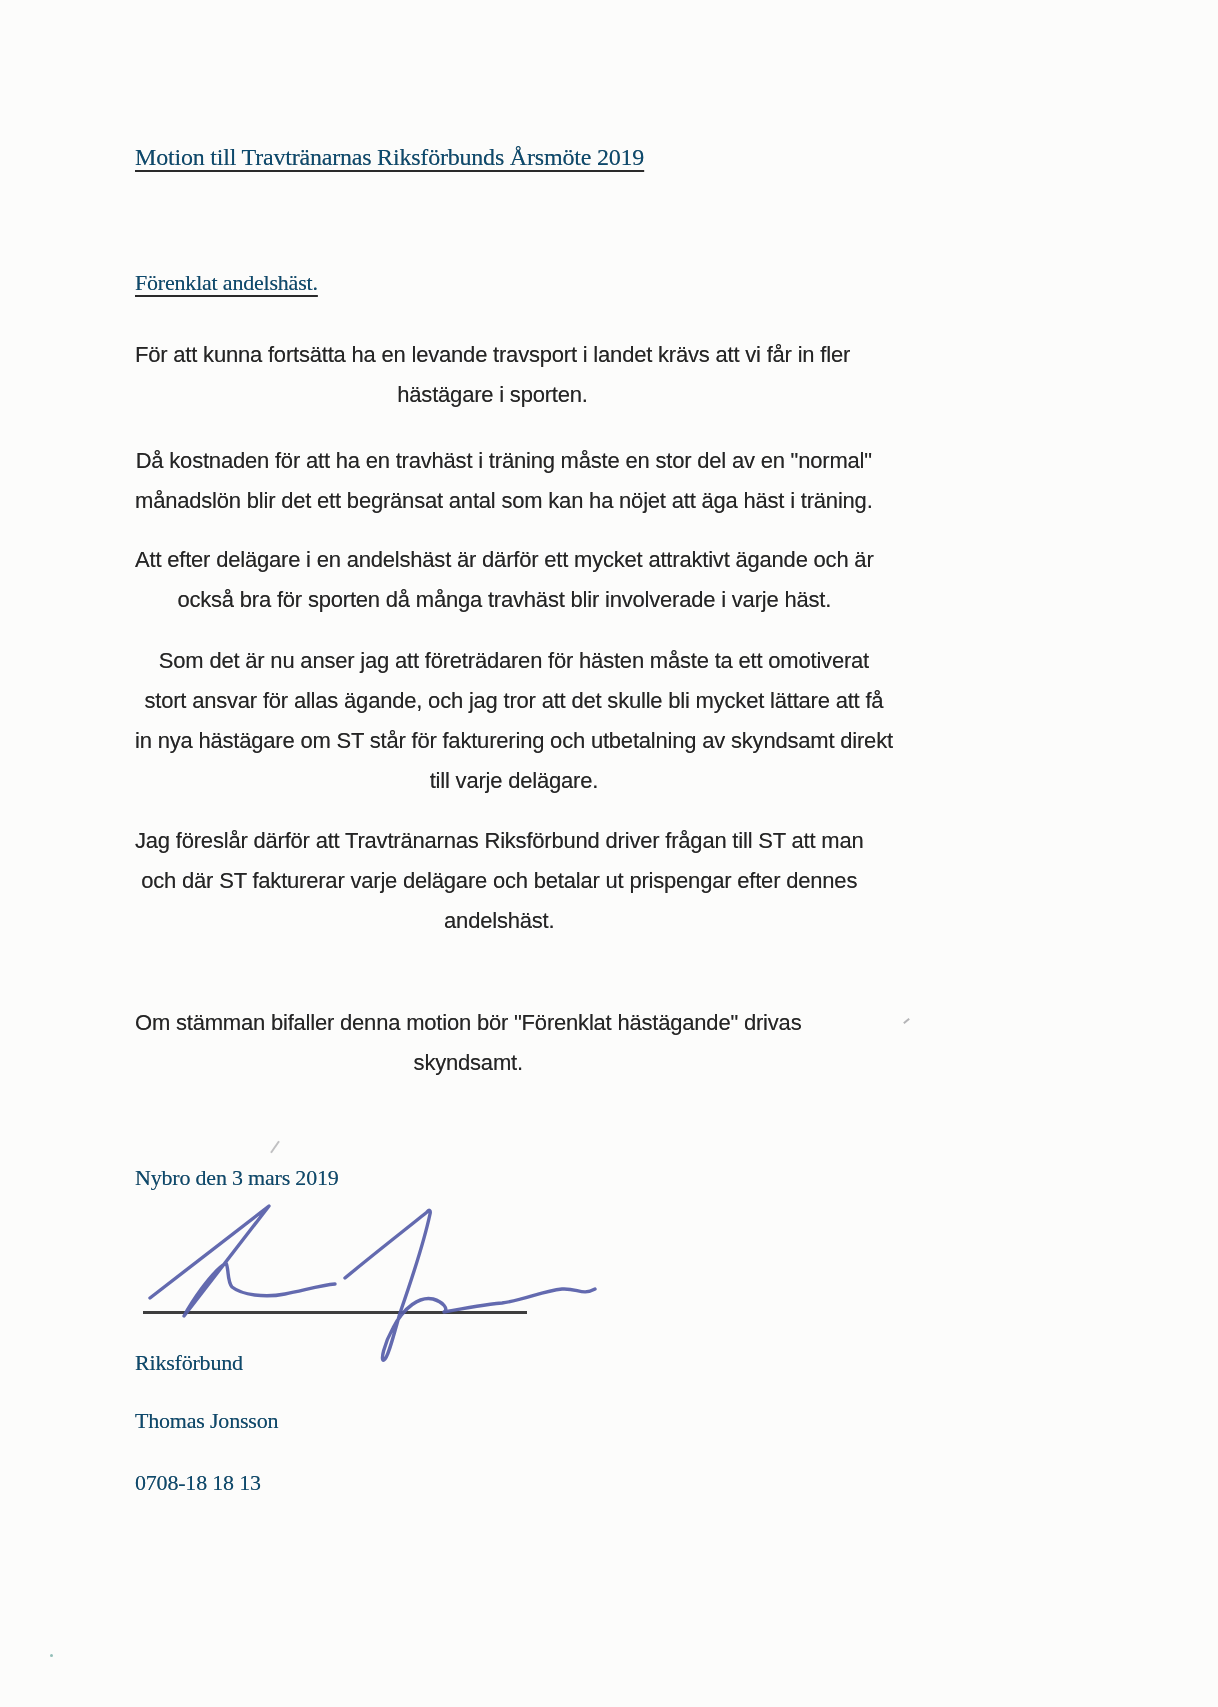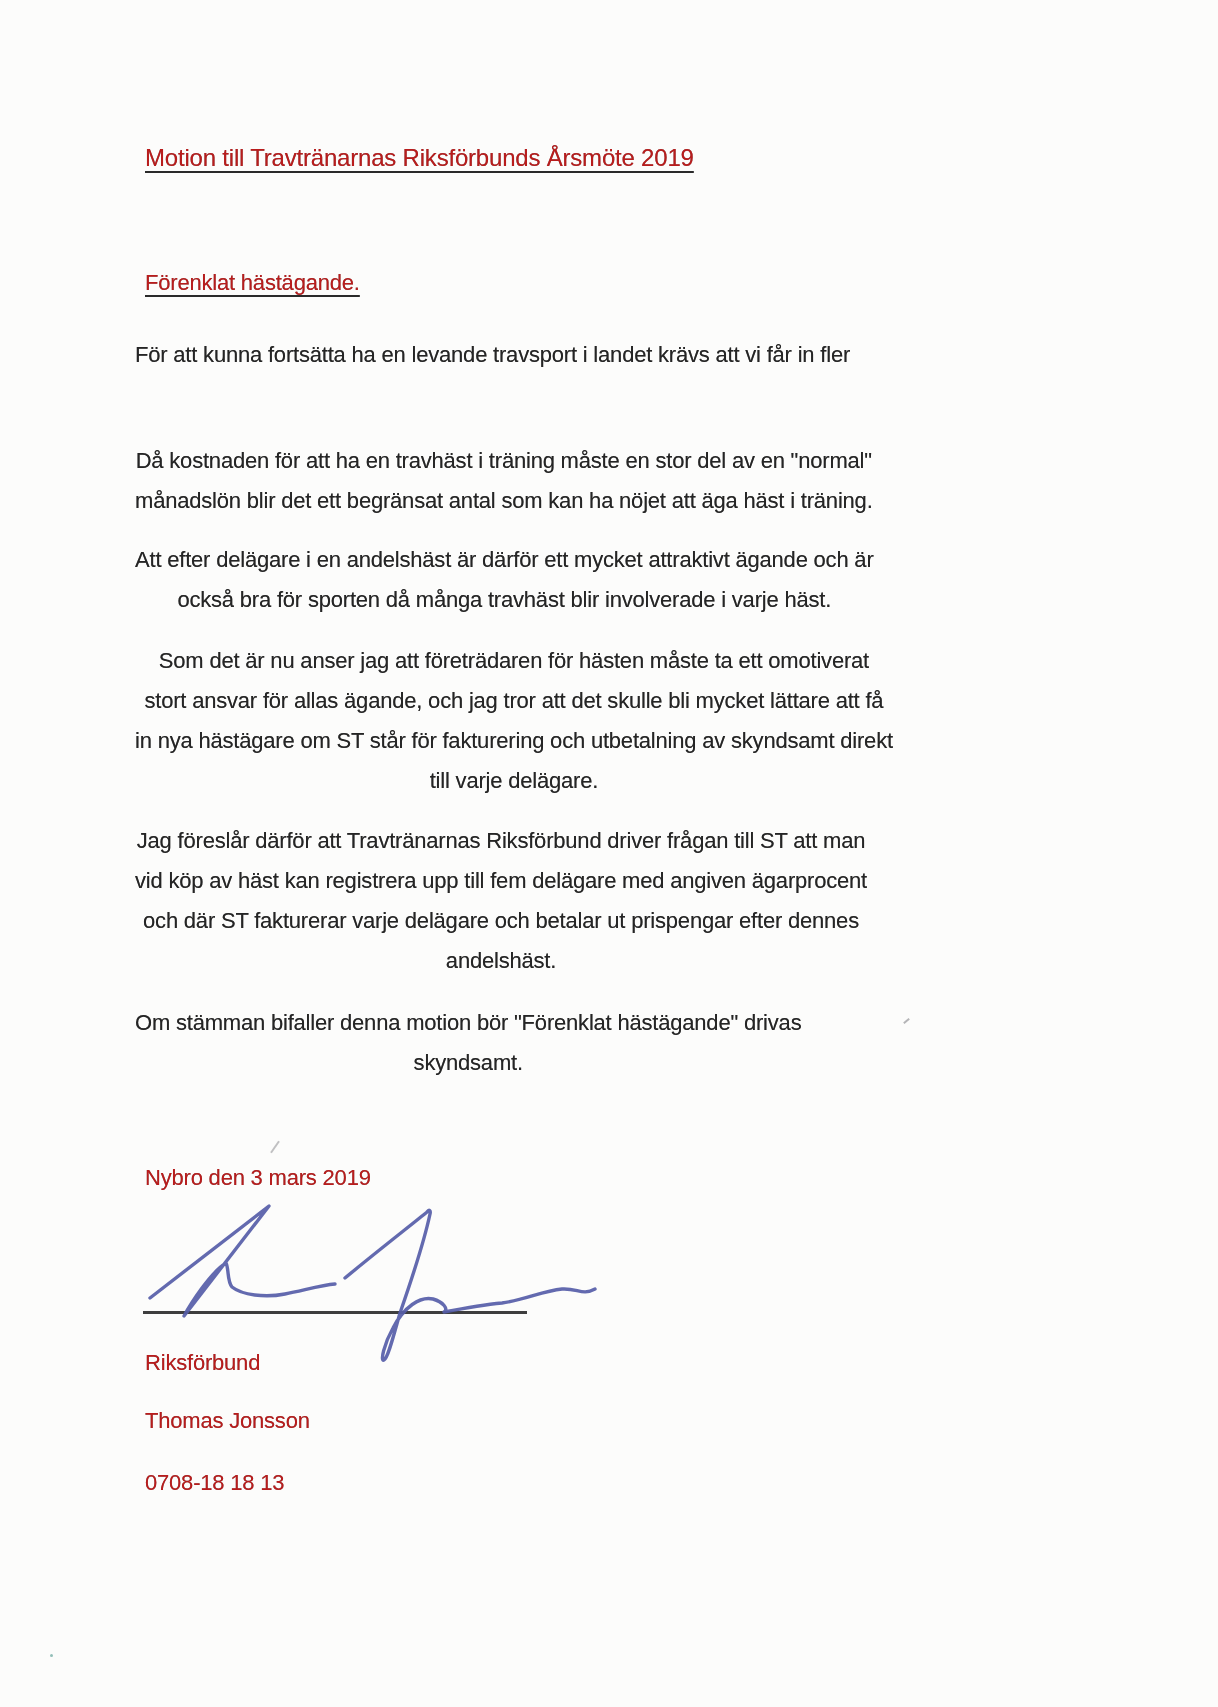--- a/index.html
+++ b/index.html
@@ -8,26 +8,27 @@
     width: 1218px;
     height: 1707px;
     margin: 0 auto;
     background: #fcfcfb;
     overflow: hidden;
     font-family: "Liberation Sans", sans-serif;
     color: #252525;
   }
   .txt {
     position: absolute;
-    left: 145px;
+    left: 135px;
     white-space: nowrap;
     font-size: 22px;
     letter-spacing: -0.2px;
-    color: #b91c1c;
+    color: #0c4a6e;
     text-shadow: 0 0 0.5px rgba(40,40,40,0.55);
+    font-family: Liberation Serif, serif;
   }
   .title {
     font-size: 24px;
     letter-spacing: -0.2px;
   }
   .underline {
     text-decoration: underline;
     text-underline-offset: 5px;
     text-decoration-thickness: 2px;
     text-decoration-color: #2a2a2a;
@@ -63,24 +64,25 @@
     background: rgba(60,140,130,0.55); border-radius: 50%;
   }
 </style>
 </head>
 <body>
 
 <div class="page">
 
   <div class="txt title underline" style="top:144px">Motion till Travtränarnas Riksförbunds Årsmöte 2019</div>
 
-  <div class="txt underline" style="top:270px">Förenklat hästägande.</div>
+  <div class="txt underline" style="top:270px">Förenklat andelshäst.</div>
 
   <div class="para" style="top:335px">
     <div class="line">För att kunna fortsätta ha en levande travsport i landet krävs att vi får in fler</div>
+    <div class="line">hästägare i sporten.</div>
   </div>
 
   <div class="para" style="top:441px">
     <div class="line">Då kostnaden för att ha en travhäst i träning måste en stor del av en "normal"</div>
     <div class="line">månadslön blir det ett begränsat antal som kan ha nöjet att äga häst i träning.</div>
   </div>
 
   <div class="para" style="top:540px">
     <div class="line">Att efter delägare i en andelshäst är därför ett mycket attraktivt ägande och är</div>
     <div class="line">också bra för sporten då många travhäst blir involverade i varje häst.</div>
@@ -88,21 +90,20 @@
 
   <div class="para" style="top:641px">
     <div class="line">Som det är nu anser jag att företrädaren för hästen måste ta ett omotiverat</div>
     <div class="line">stort ansvar för allas ägande, och jag tror att det skulle bli mycket lättare att få</div>
     <div class="line">in nya hästägare om ST står för fakturering och utbetalning av skyndsamt direkt</div>
     <div class="line">till varje delägare.</div>
   </div>
 
   <div class="para" style="top:821px">
     <div class="line">Jag föreslår därför att Travtränarnas Riksförbund driver frågan till ST att man</div>
-    <div class="line">vid köp av häst kan registrera upp till fem delägare med angiven ägarprocent</div>
     <div class="line">och där ST fakturerar varje delägare och betalar ut prispengar efter dennes</div>
     <div class="line">andelshäst.</div>
   </div>
 
   <div class="para" style="top:1003px">
     <div class="line">Om stämman bifaller denna motion bör "Förenklat hästägande" drivas</div>
     <div class="line">skyndsamt.</div>
   </div>
 
   <div class="txt" style="top:1165px">Nybro den 3 mars 2019</div>

